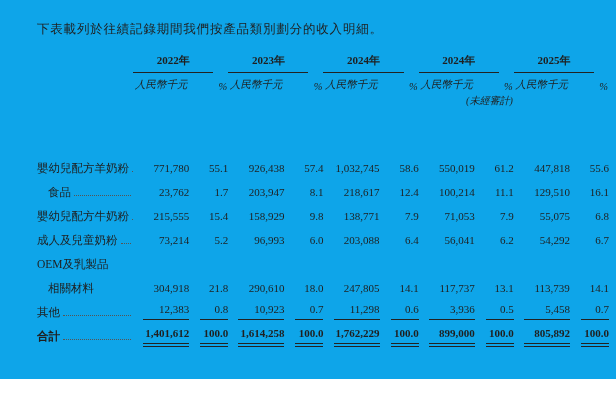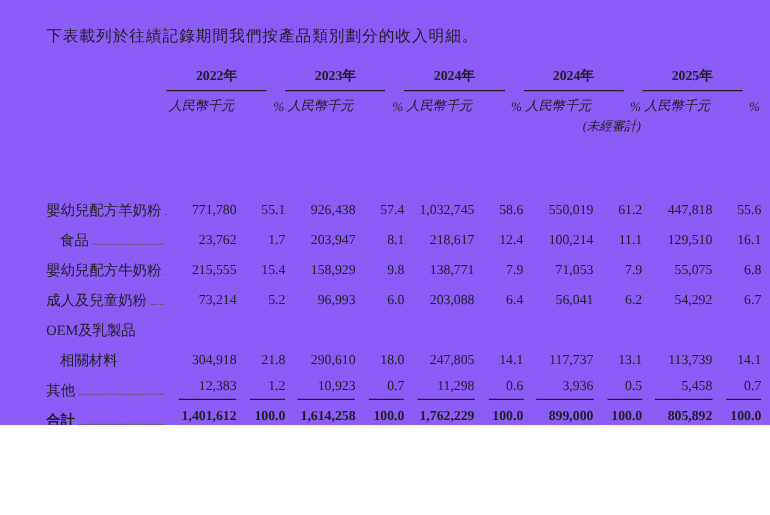--- a/index.html
+++ b/index.html
@@ -1,17 +1,17 @@
 <!DOCTYPE html>
 <html><head>
 <meta charset="utf-8">
 <style>
   html, body { margin:0; padding:0; background:#ffffff; }
   .page {
-    position:relative; width:616px; height:340px; background:#8b5cf6;
+    position:relative; width:616px; height:379px; background:#0ea5e9;
     font-family:"Liberation Serif","DejaVu Serif",serif; color:#1f1f1f;
     overflow:hidden;
   }
   .intro {
     position:absolute; left:37px; top:8px;
     font-size:12.5px; letter-spacing:0.8px; white-space:nowrap;
   }
   table.rev {
     position:absolute; left:37px; top:50px;
     border-collapse:collapse; table-layout:fixed; width:572px;
@@ -231,21 +231,21 @@
           <td class="pct"><span class="num">14.1</span></td>
         </tr>
         <tr>
           <td class="lbl">
             <div class="lblwrap">
               <span class="txt">其他</span>
               <span class="leader"></span>
             </div>
           </td>
           <td class="val"><span class="num ul">12,383</span></td>
-          <td class="pct"><span class="num ul">1.2</span></td>
+          <td class="pct"><span class="num ul">0.8</span></td>
           <td class="val"><span class="num ul">10,923</span></td>
           <td class="pct"><span class="num ul">0.7</span></td>
           <td class="val"><span class="num ul">11,298</span></td>
           <td class="pct"><span class="num ul">0.6</span></td>
           <td class="val"><span class="num ul">3,936</span></td>
           <td class="pct"><span class="num ul">0.5</span></td>
           <td class="val"><span class="num ul">5,458</span></td>
           <td class="pct"><span class="num ul">0.7</span></td>
         </tr>
         <tr>

